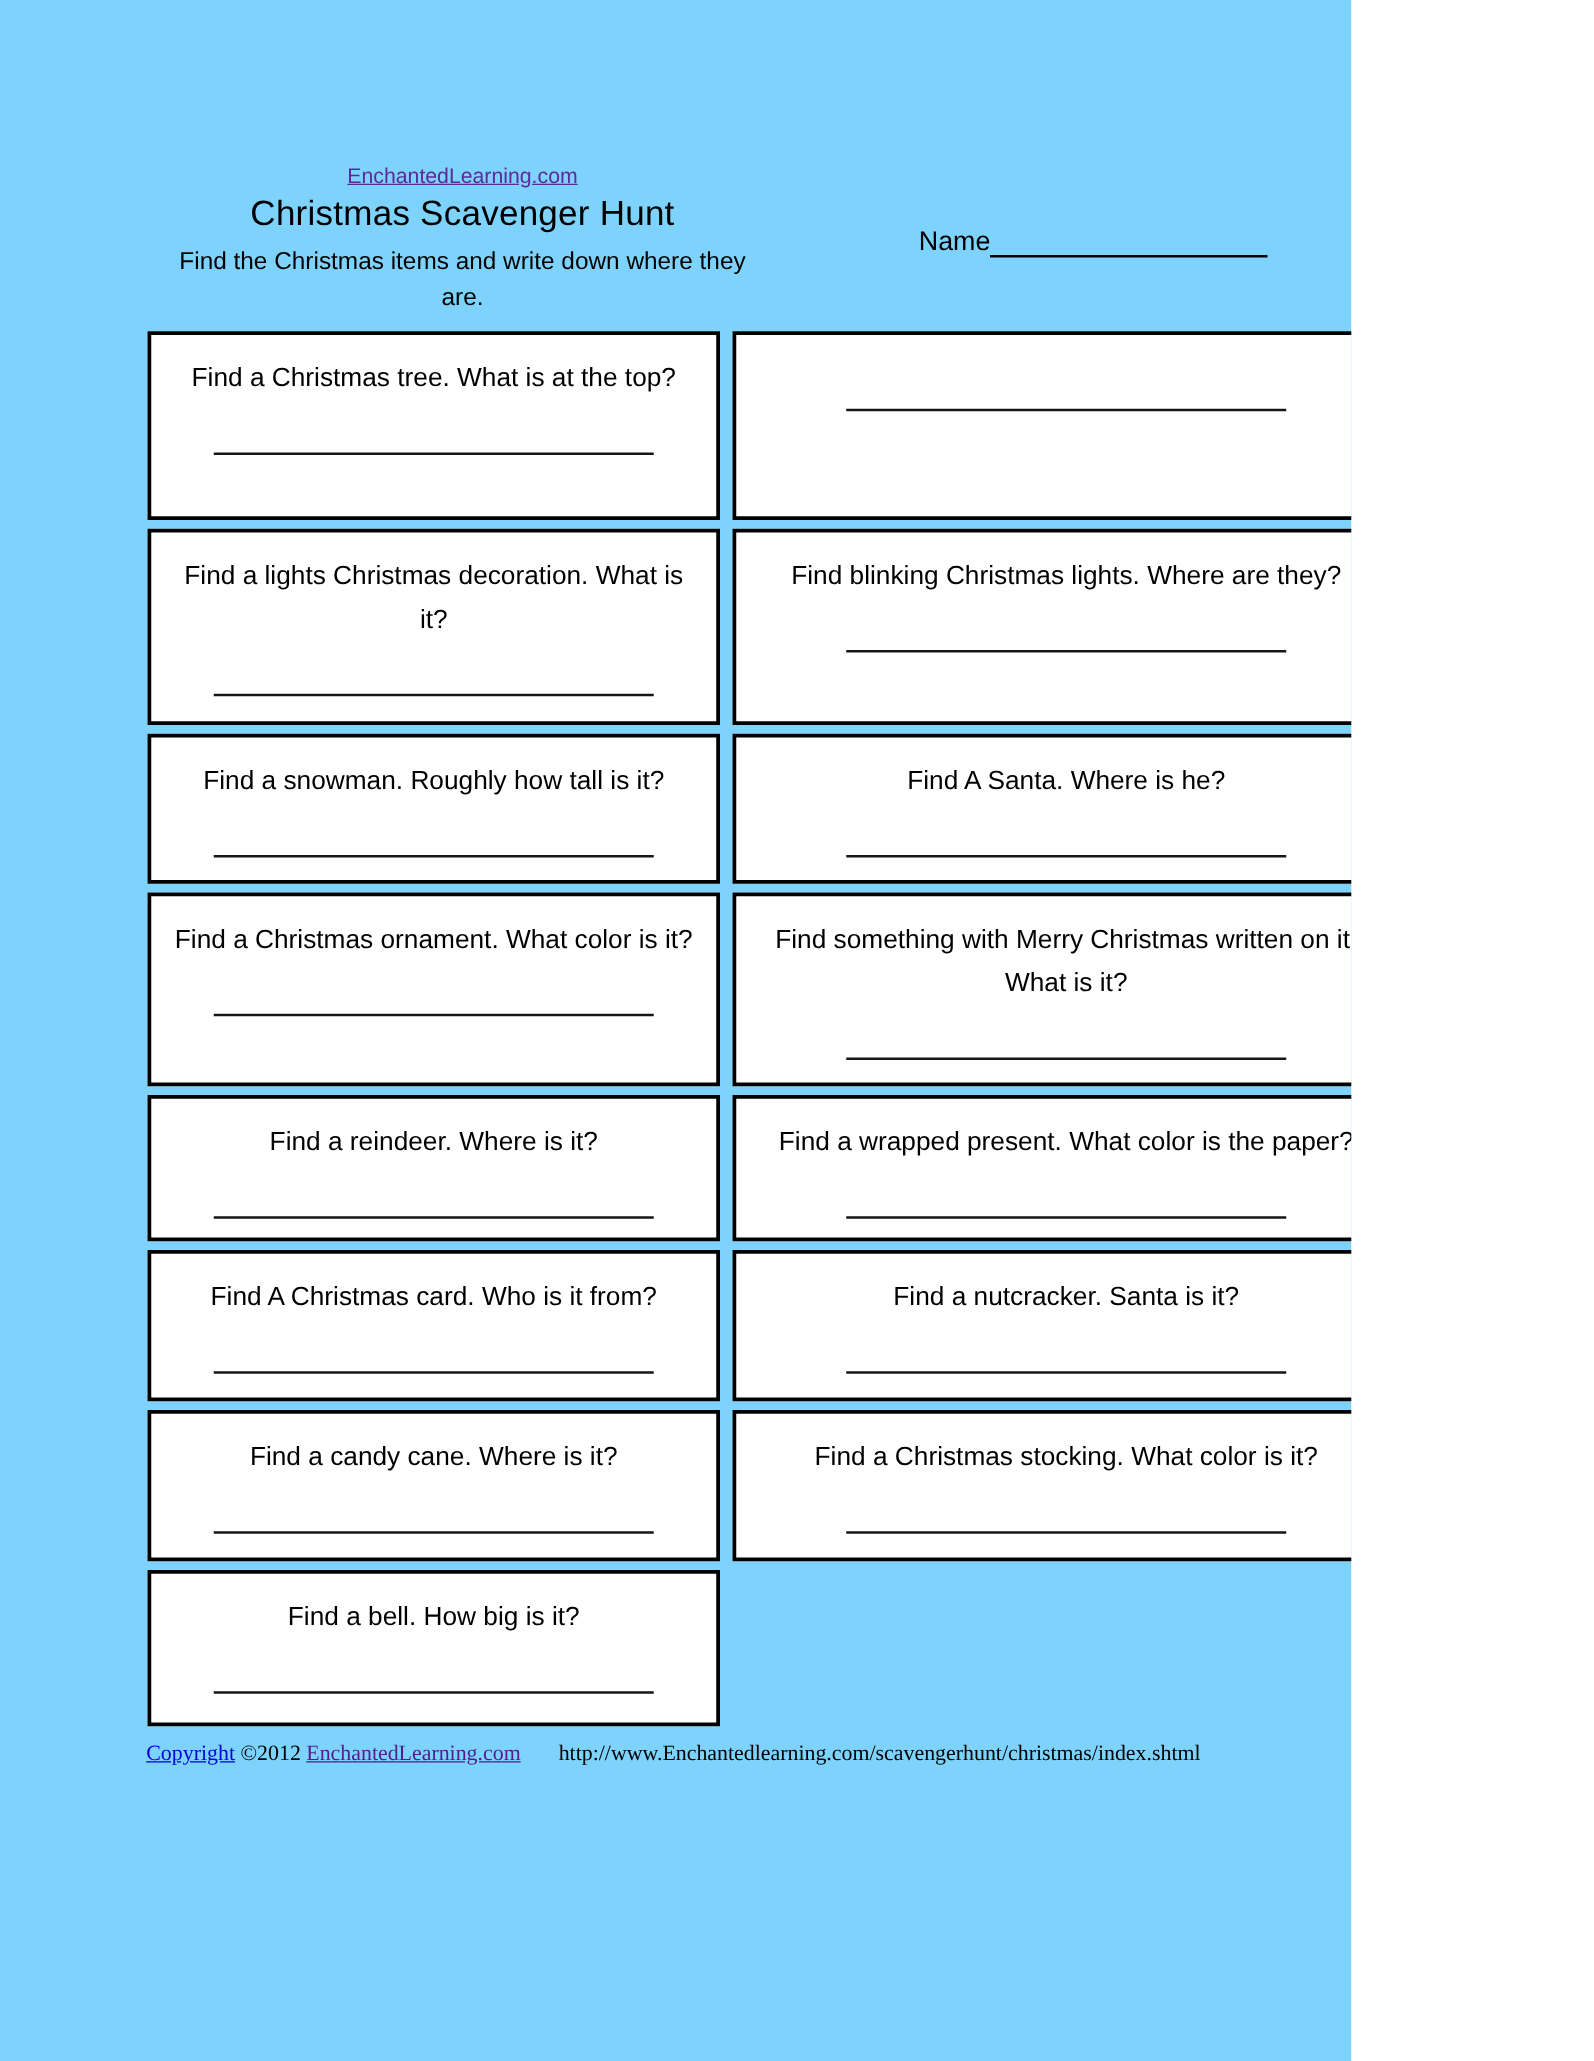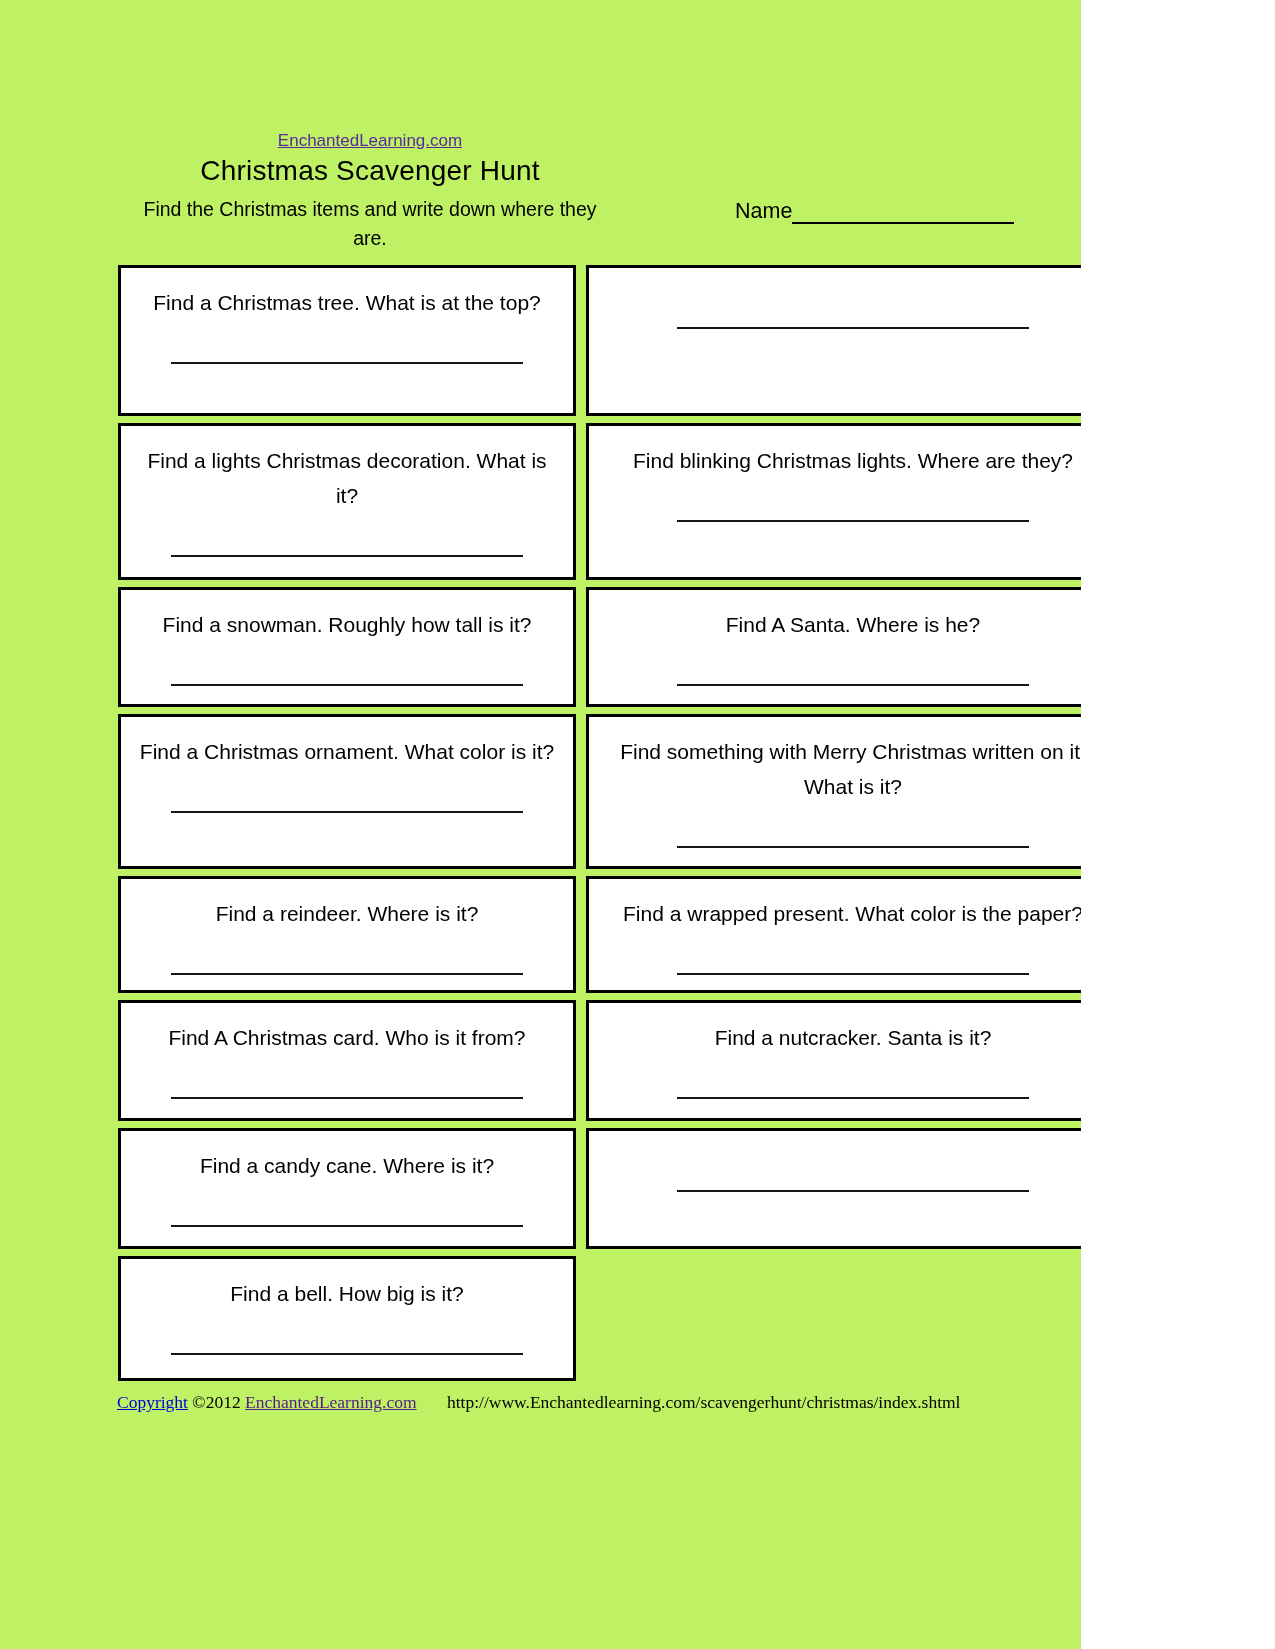--- a/index.html
+++ b/index.html
@@ -1,20 +1,20 @@
 <!DOCTYPE html>
 <html><head>
 <meta charset="utf-8">
 <style>
   html, body { margin: 0; padding: 0; background: #ffffff; }
   .page {
     position: relative;
     width: 1081px;
     height: 1649px;
-    background: #bef264;
+    background: #7dd3fc;
     font-family: "Liberation Sans", sans-serif;
     color: #000000;
     overflow: hidden;
   }
 
   
   .header {
     position: absolute;
     left: 125px;
     top: 131px;
@@ -36,21 +36,21 @@
   .subtitle {
     font-size: 19.5px;
     line-height: 29px;
     margin-top: 8px;
   }
 
   
   .name-block {
     position: absolute;
     left: 735px;
-    top: 199px;
+    top: 181px;
     font-size: 21.5px;
     white-space: nowrap;
   }
   .name-line {
     display: inline-block;
     width: 222px;
     height: 21px;
     border-bottom: 2px solid #000000;
     vertical-align: bottom;
   }
@@ -170,20 +170,21 @@
     <div class="cell right">
       <div class="q">Find a nutcracker. Santa is it?</div>
       <div class="answer-line"></div>
     </div>
 
     <div class="cell left">
       <div class="q">Find a candy cane. Where is it?</div>
       <div class="answer-line"></div>
     </div>
     <div class="cell right">
+      <div class="q">Find a Christmas stocking. What color is it?</div>
       <div class="answer-line"></div>
     </div>
 
     <div class="cell left">
       <div class="q">Find a bell. How big is it?</div>
       <div class="answer-line"></div>
     </div>
 
   </div>
 

